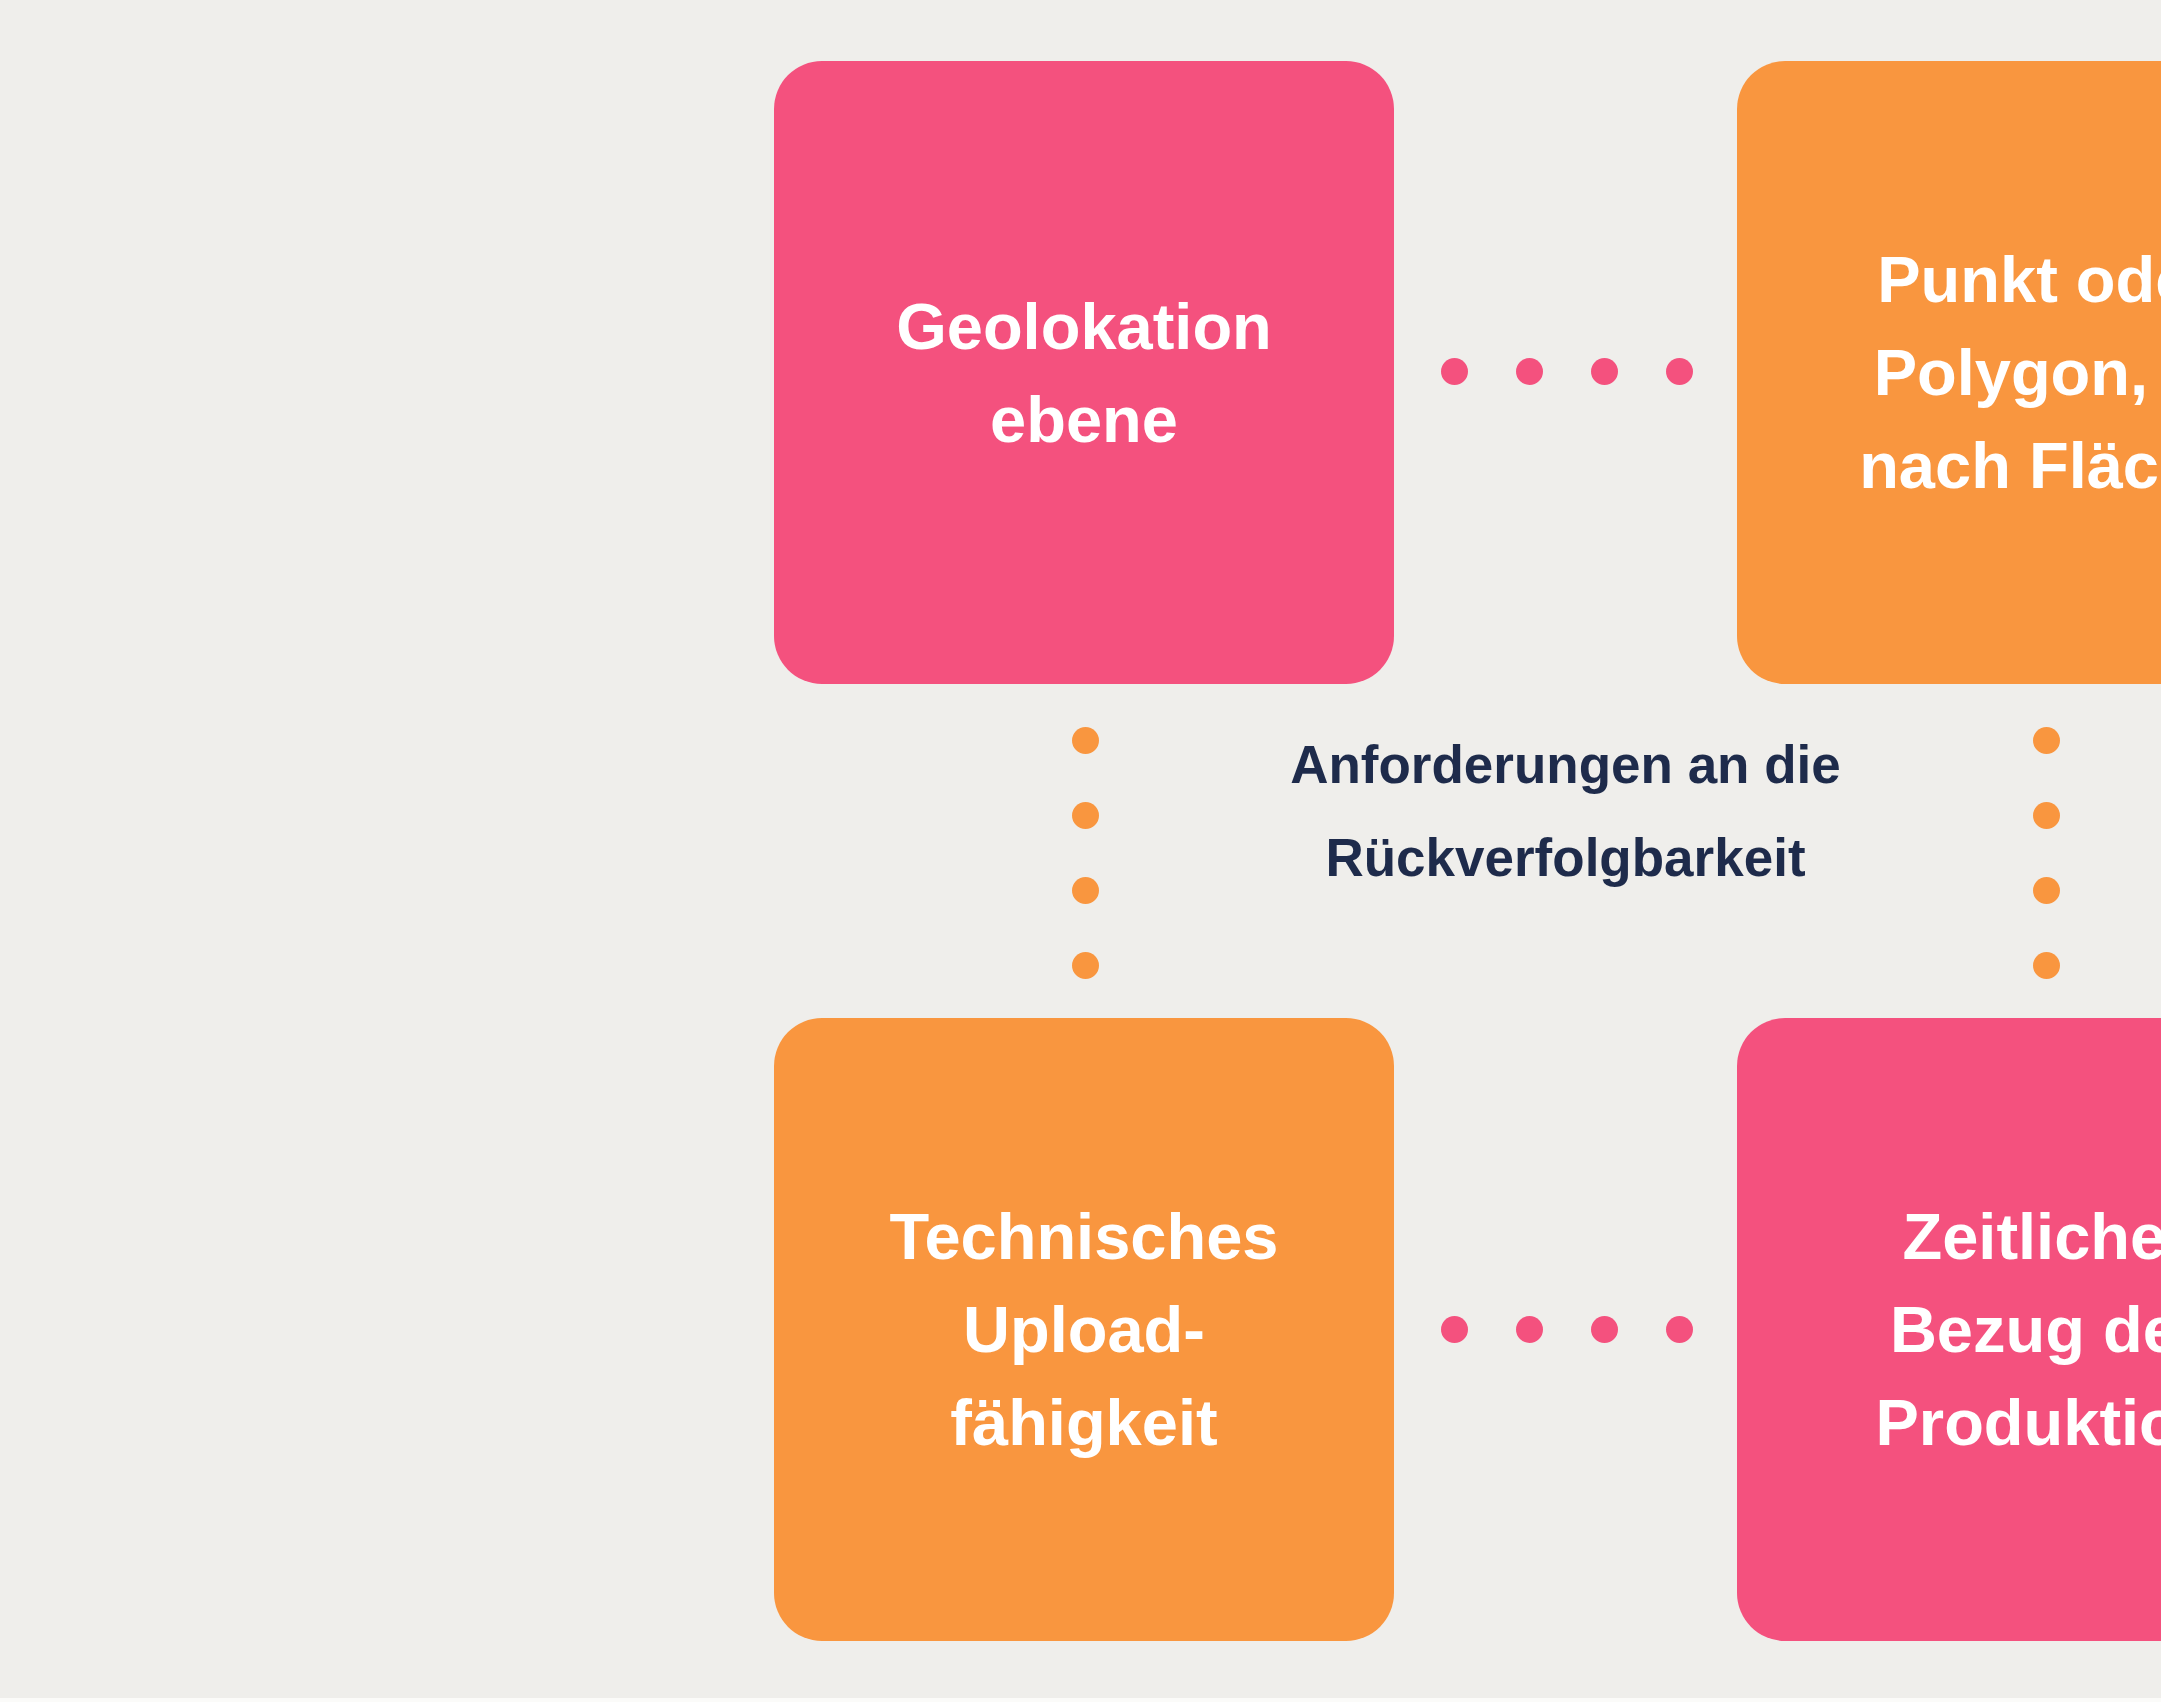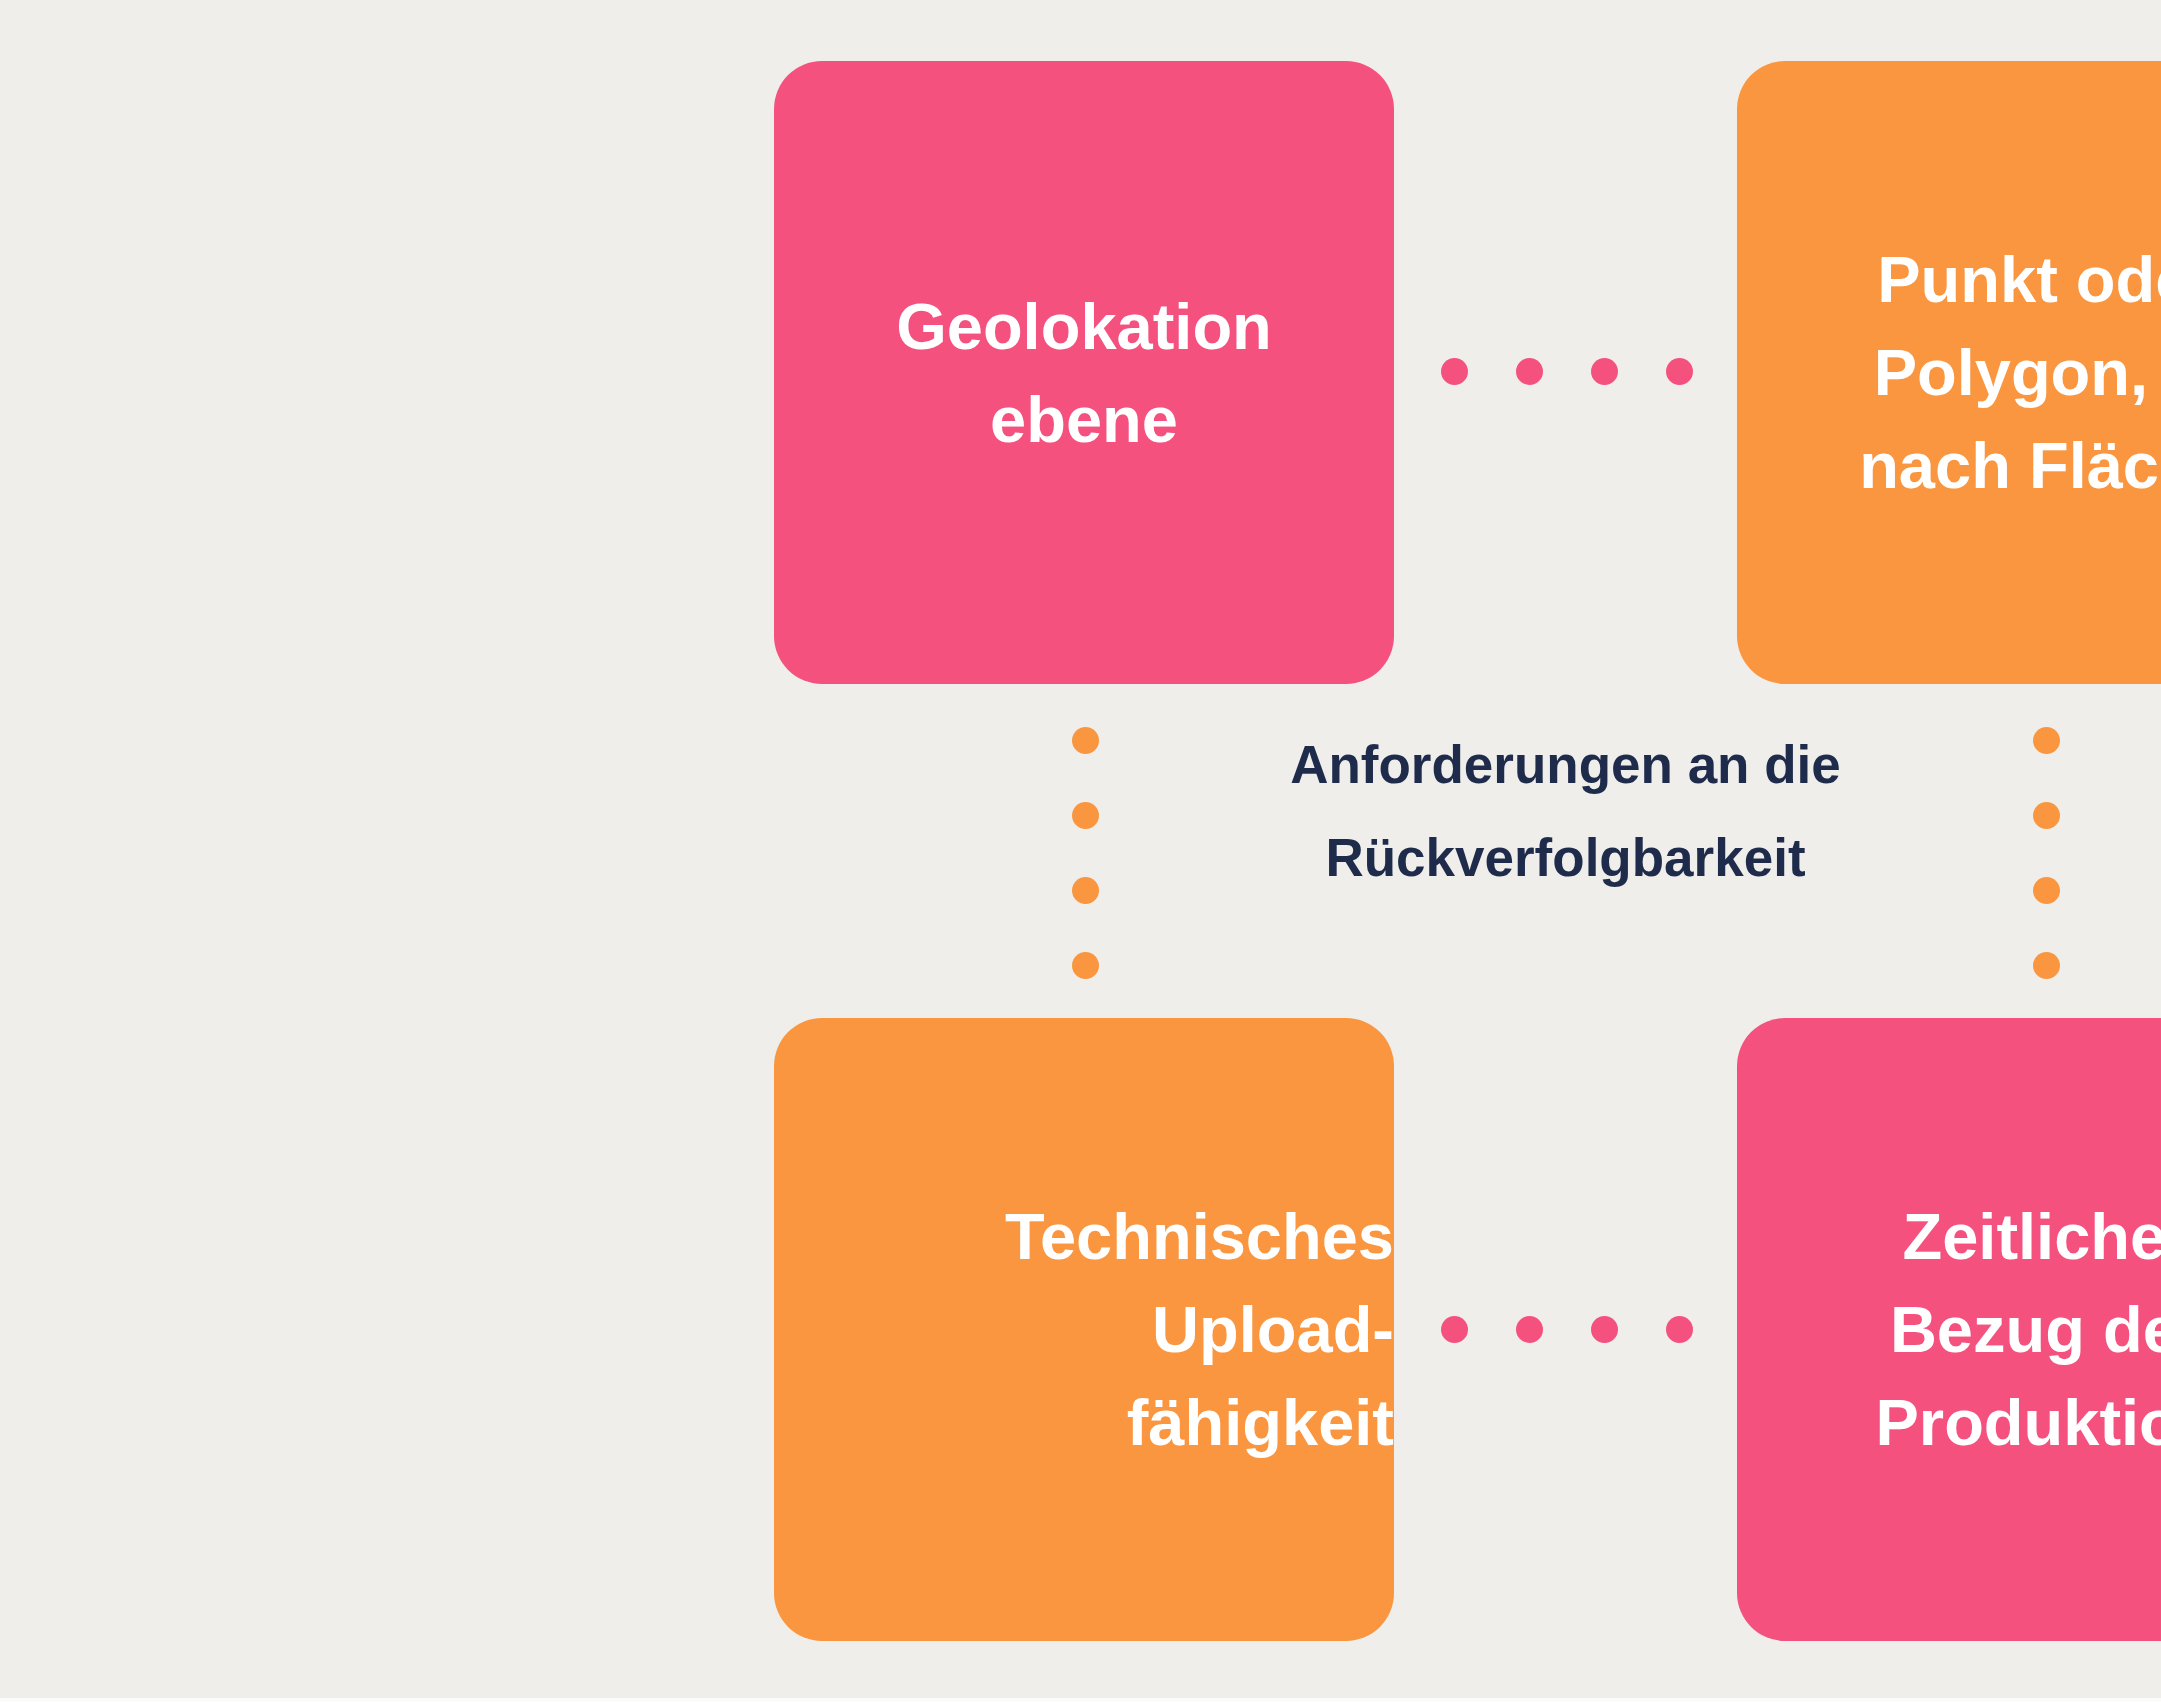--- a/index.html
+++ b/index.html
@@ -32,21 +32,21 @@
   }
   .card-line {
     color: var(--card_text, #FFFFFF);
     font-size: 65px;
     font-weight: 700;
     line-height: 93px;
     white-space: nowrap;
   }
   #card-top-left    { left: 774px; top: 61px;  }
   #card-top-right   { left: 1737px; top: 61px;  }
-  #card-bottom-left { left: 774px; top: 1018px; align-items: flex-end; }
+  #card-bottom-left { left: 774px; top: 1018px; }
   #card-bottom-right{ left: 1737px; top: 1018px; }
 
   .center-title {
     position: absolute;
     left: 1133px;
     top: 718px;
     width: 865px;
     text-align: center;
     color: var(--navy, #1E2B4B);
     font-size: 53px;

